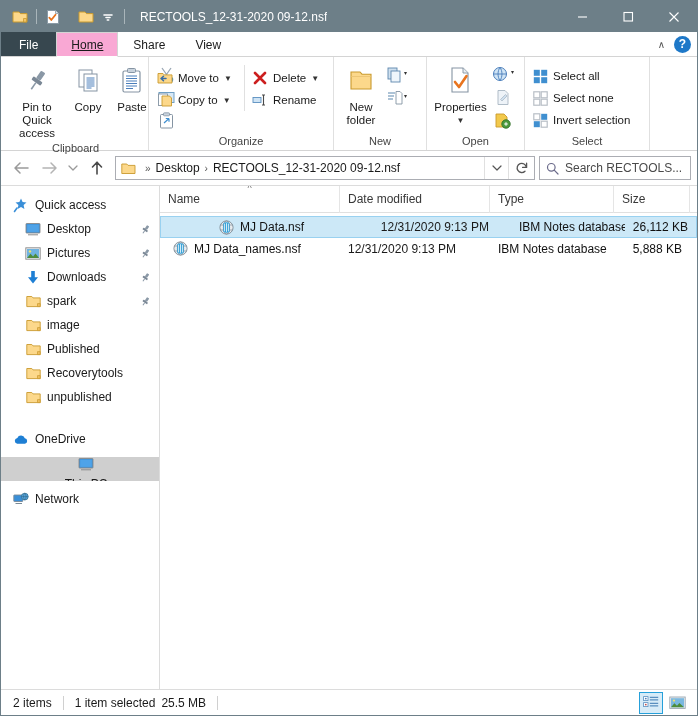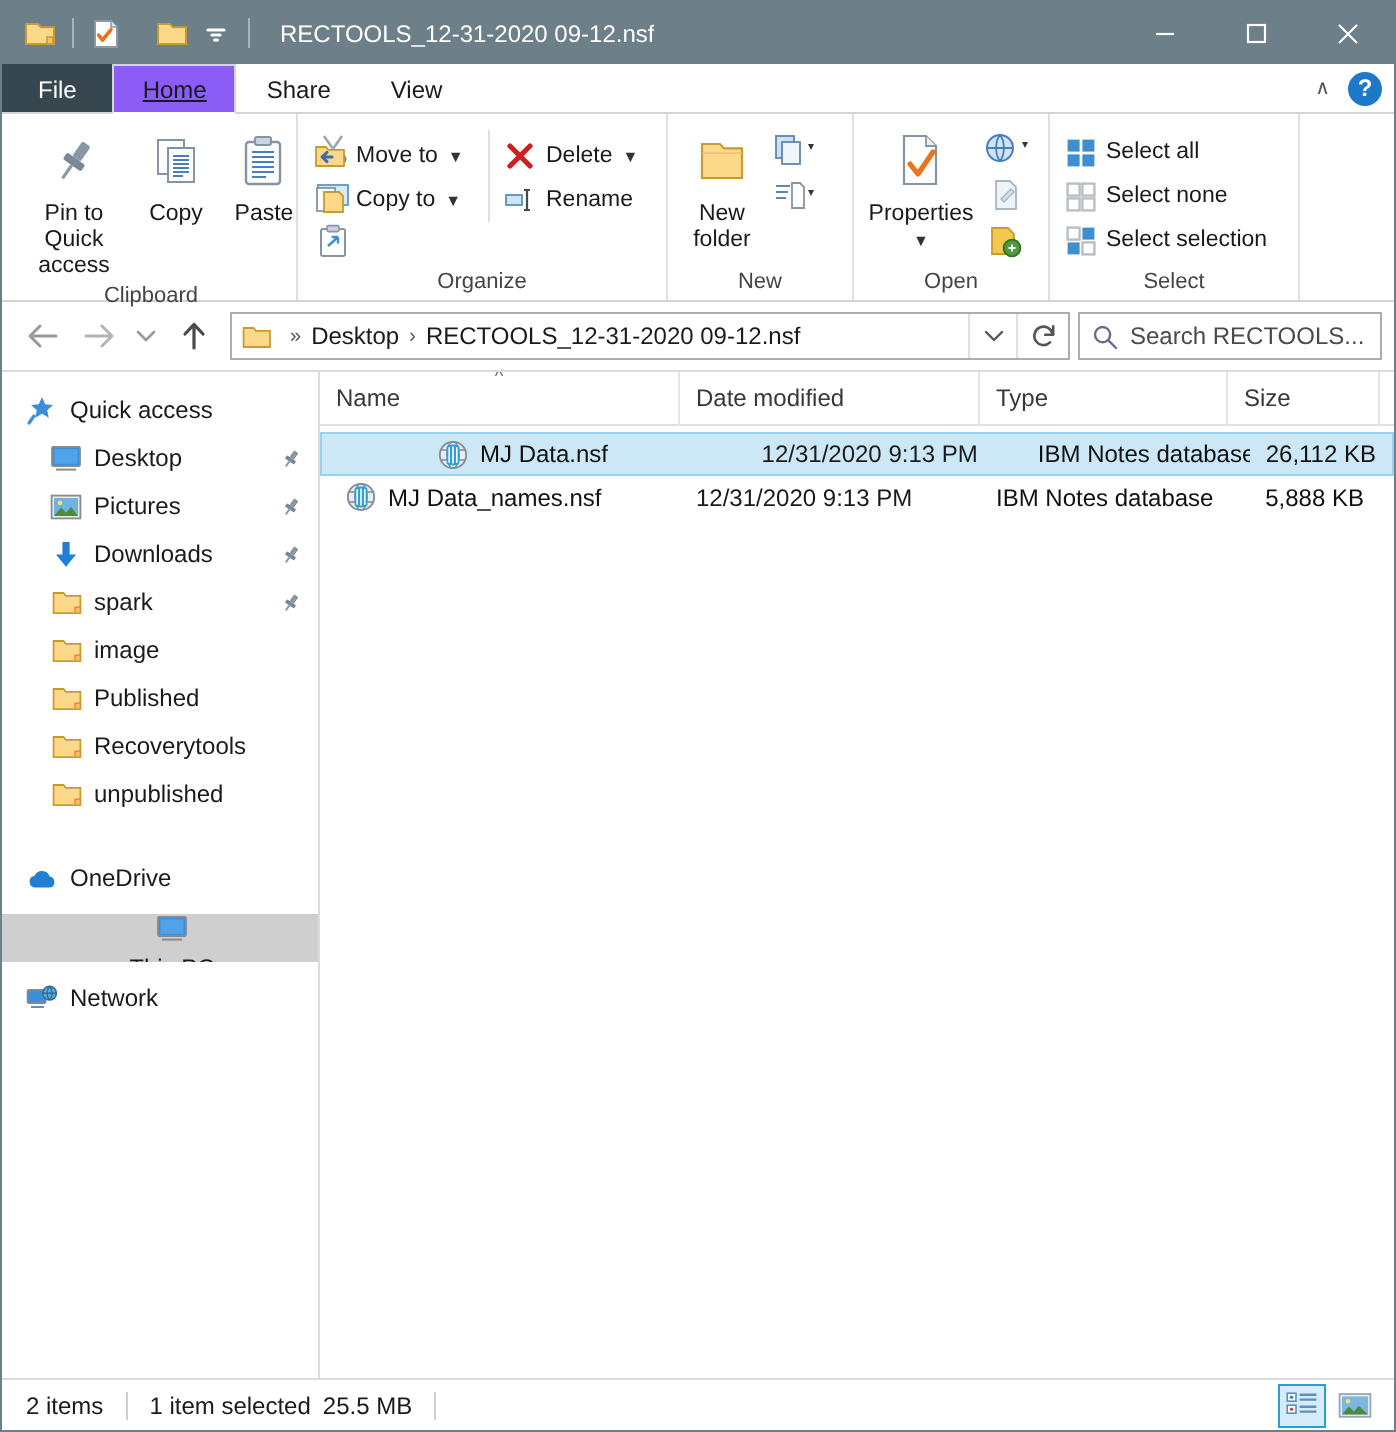--- a/index.html
+++ b/index.html
@@ -62,21 +62,21 @@
     font-size: 12px; color: #1a1a1a;
     border: 1px solid transparent;
     border-bottom: none;
     background: #fff;
   }
   .tab.file {
     background: #37474f; color: #fff;
     padding: 0 17px;
   }
   .tab.active {
-    background: #8b5cf6;
+    background: #f9a8d4;
     border-color: #d4d4d4;
     border-bottom: 1px solid #fff;
     margin-bottom: -1px;
     z-index: 3;
     text-decoration: underline;
   }
   .tabbar-right {
     margin-left: auto; display: flex; align-items: center;
     padding-right: 6px; gap: 7px;
   }
@@ -522,21 +522,21 @@
             </svg>
             <span>Select none</span>
           </div>
           <div class="smallbtn">
             <svg width="15" height="15" viewBox="0 0 15 15">
               <rect x="0.8" y="0.8" width="6" height="6" fill="none" stroke="#b8bfc6" stroke-width="1.2"></rect>
               <rect x="8.2" y="0.8" width="6" height="6" fill="#3f8fd0"></rect>
               <rect x="0.8" y="8.2" width="6" height="6" fill="#3f8fd0"></rect>
               <rect x="8.2" y="8.2" width="6" height="6" fill="none" stroke="#b8bfc6" stroke-width="1.2"></rect>
             </svg>
-            <span>Select selection</span>
+            <span>Invert selection</span>
           </div>
         </div>
       </div>
       <div class="rgroup-label">Select</div>
     </div>
 
     <div class="rgroup" style="flex:1; border-right:none"></div>
   </div>
 
   <div class="addrbar">

